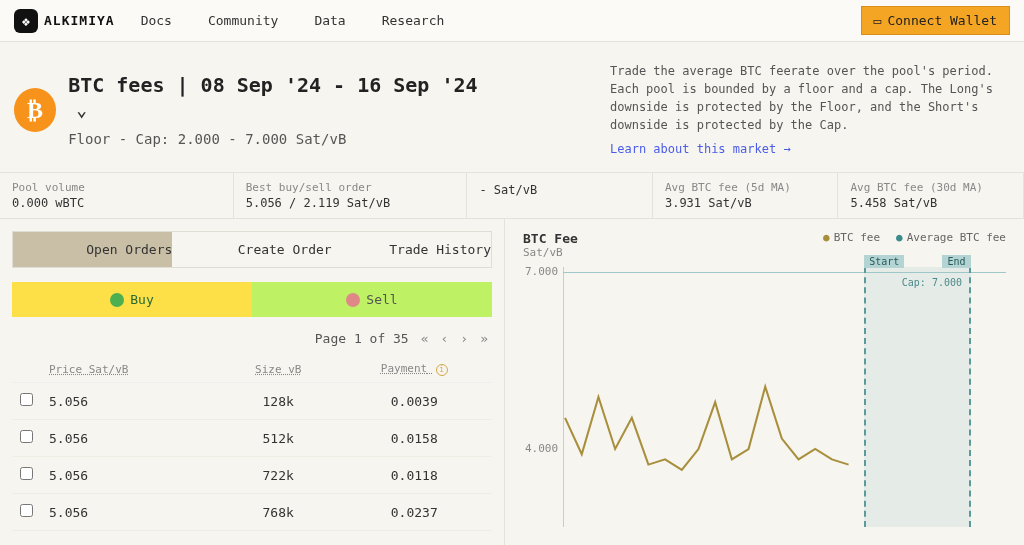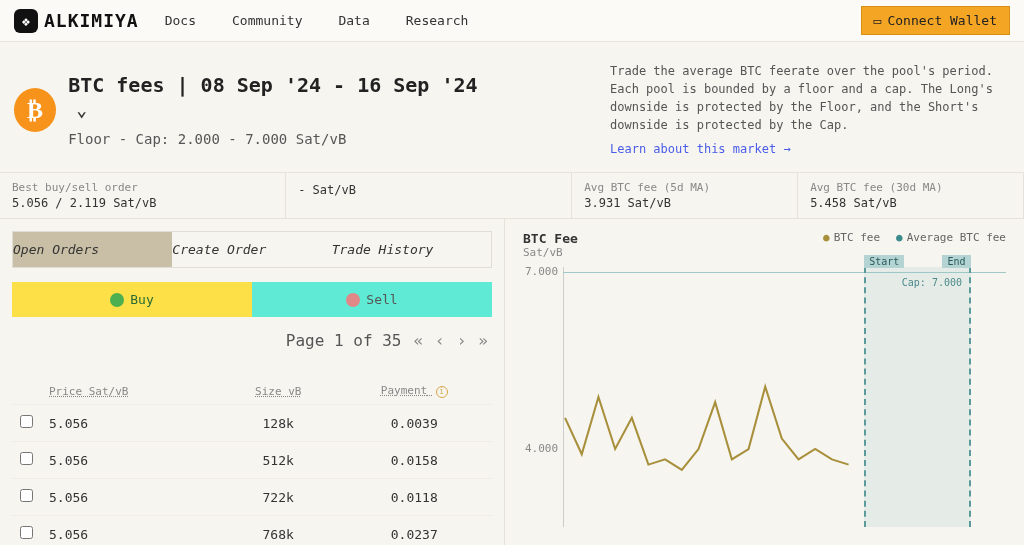--- a/index.html
+++ b/index.html
@@ -32,21 +32,21 @@
     border-radius: 6px;
     display: flex;
     align-items: center;
     justify-content: center;
     color: #fff;
     font-size: 14px;
   }
   .brand-name {
     font-weight: 700;
     letter-spacing: 1px;
-    font-size: 18px;
+    font-size: 13px;
     color: #111;
   }
   .nav {
     display: flex;
     gap: 36px;
   }
   .nav a {
     color: #333;
     text-decoration: none;
     font-size: 13px;
@@ -148,26 +148,25 @@
     border-right: 1px solid #e5e2da;
   }
   .tabs-row {
     display: flex;
     border: 1px solid #e0ddd4;
     background: #f7f5f0;
     margin-bottom: 14px;
   }
   .tab {
     flex: 1;
-    text-align: left;
+    text-align: right;
     padding: 10px 0;
     font-size: 13px;
     cursor: pointer;
     color: #333;
-    font-style: italic;
   }
   .tab.active {
     background: #c9bfa6;
   }
   .buysell-row {
     display: flex;
     margin-bottom: 14px;
   }
   .buy-tab, .sell-tab {
     flex: 1;
@@ -178,21 +177,21 @@
     display: flex;
     align-items: center;
     justify-content: center;
     gap: 6px;
   }
   .buy-tab {
     background: #fde047;
     color: #2a6b35;
   }
   .sell-tab {
-    background: #5eead4;
+    background: #bef264;
     color: #555;
   }
   .buy-icon {
     width: 14px;
     height: 14px;
     background: #4caf50;
     border-radius: 50%;
     display: inline-block;
     position: relative;
   }
@@ -201,23 +200,23 @@
     height: 14px;
     background: #e08888;
     border-radius: 50%;
     display: inline-block;
   }
   .pager {
     display: flex;
     justify-content: flex-end;
     align-items: center;
     gap: 12px;
-    font-size: 16px;
+    font-size: 13px;
     color: #555;
-    margin-bottom: 28px;
+    margin-bottom: 10px;
     padding-right: 4px;
   }
   .pager span.btn {
     cursor: pointer;
     color: #888;
   }
   table.orders {
     width: 100%;
     border-collapse: collapse;
   }
@@ -379,20 +378,24 @@
       <div class="hero-sub">Floor - Cap: 2.000 - 7.000 Sat/vB</div>
     </div>
   </div>
   <div class="hero-right">
     <div>Trade the average BTC feerate over the pool's period. Each pool is bounded by a floor and a cap. The Long's downside is protected by the Floor, and the Short's downside is protected by the Cap.</div>
     <span class="learn-link">Learn about this market →</span>
   </div>
 </div>
 
 <div class="stats-row">
+  <div class="stat">
+    <div class="stat-label">Pool volume</div>
+    <div class="stat-value">0.000 wBTC</div>
+  </div>
   <div class="stat">
     <div class="stat-label">Best buy/sell order</div>
     <div class="stat-value">5.056 / 2.119 Sat/vB</div>
   </div>
   <div class="stat">
     <div class="stat-value">- Sat/vB</div>
   </div>
   <div class="stat">
     <div class="stat-label">Avg BTC fee (5d MA)</div>
     <div class="stat-value">3.931 Sat/vB</div>

